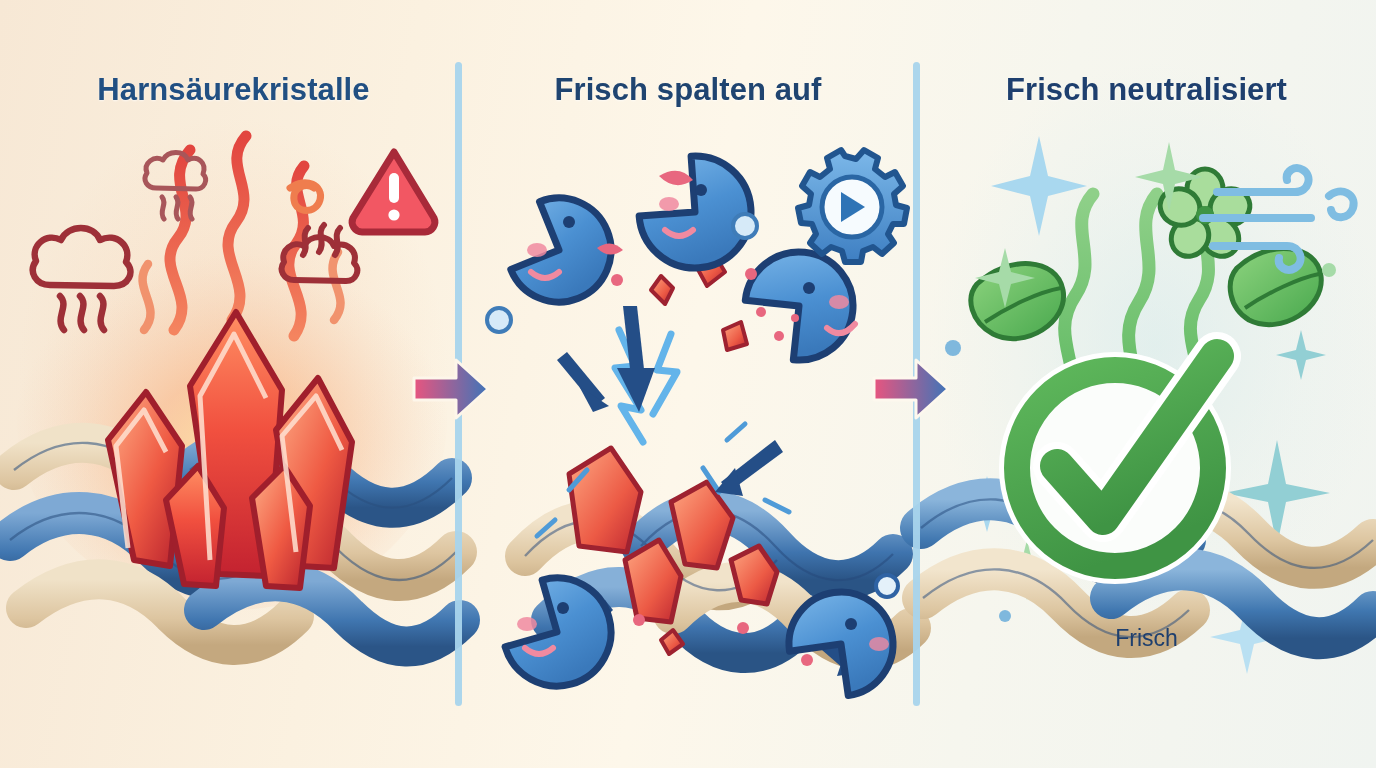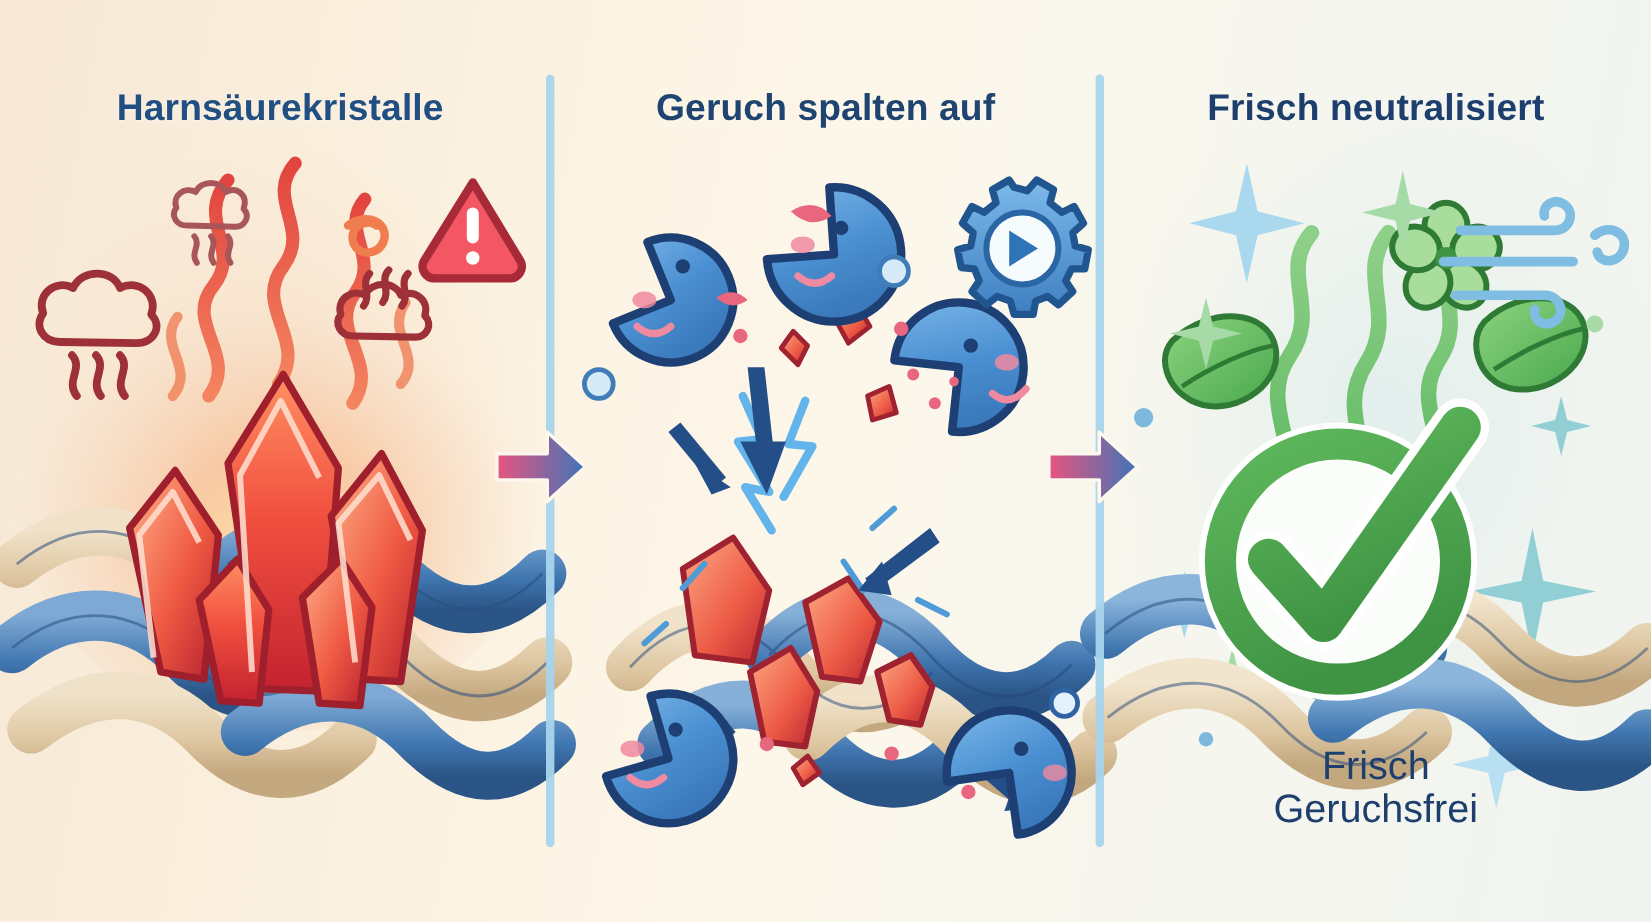--- a/index.html
+++ b/index.html
@@ -36,21 +36,21 @@
   }
   #divider-1{left:455px;}
   #divider-2{left:913px;}
 
   .arrow{position:absolute;top:356px;width:78px;height:66px;z-index:9;}
   #arrow-1{left:412px;}
   #arrow-2{left:872px;}
 
   .caption{
     position:absolute;left:0;width:100%;top:620px;text-align:center;
-    color:#1e3f6e;font-size:33px;line-height:36px;font-weight:500;
+    color:#1e3f6e;font-size:23px;line-height:36px;font-weight:500;
   }
 
   .art{position:absolute;left:0;top:0;width:100%;height:768px;}
   svg{display:block;overflow:visible;}
 </style>
 </head>
 <body>
 
 <div id="stage">
 
@@ -294,21 +294,21 @@
         </g>
 
         <g transform="translate(386,200)">
           <path d="M0 -44 L11 -41 L19 -50 L33 -42 L30 -31 L40 -23 L50 -28 L58 -14 L49 -6 L51 5 L62 8 L59 24 L48 24 L43 34 L49 43 L37 54 L28 47 L18 51 L16 62 L0 62 L-3 51 L-14 47 L-23 54 L-35 43 L-29 34 L-33 24 L-44 23 L-47 8 L-36 5 L-34 -6 L-43 -14 L-35 -28 L-25 -23 L-15 -31 L-18 -42 L-4 -50 Z" fill="url(#gearG)" stroke="#21558f" stroke-width="6" stroke-linejoin="round"></path>
           <circle cx="7" cy="7" r="30" fill="#f6fbfe" stroke="#2a66a4" stroke-width="5"></circle>
           <path d="M-4 -8 L20 7 L-4 22 Z" fill="#2f74b6"></path>
         </g>
       </svg>
     </div>
 
-    <div class="title">Geruch spalten auf</div>
+    <div class="title">Frisch spalten auf</div>
   </section>
 
   <section class="panel" id="panel-3">
     <div class="panel-tint"></div>
 
     <div class="art">
       <svg width="459" height="768" viewBox="0 0 459 768">
         <defs>
           <linearGradient id="freshG" x1="0" y1="1" x2="0" y2="0">
             <stop offset="0%" stop-color="#5cb85f"></stop>
@@ -406,21 +406,20 @@
           <circle cx="198" cy="468" r="98" fill="none" stroke="url(#checkG)" stroke-width="26"></circle>
           <path d="M140 466 L186 518 L300 356" fill="none" stroke="#ffffff" stroke-width="48" stroke-linecap="round" stroke-linejoin="round"></path>
           <path d="M140 466 L186 518 L300 356" fill="none" stroke="url(#checkG)" stroke-width="34" stroke-linecap="round" stroke-linejoin="round"></path>
         </g>
       </svg>
     </div>
 
     <div class="title">Frisch neutralisiert</div>
     <div class="caption">
       <div>Frisch</div>
-      <div>Geruchsfrei</div>
     </div>
   </section>
 
   <div class="divider" id="divider-1"></div>
   <div class="divider" id="divider-2"></div>
 
   <div class="arrow" id="arrow-1">
     <svg width="78" height="66" viewBox="0 0 78 66">
       <defs>
         <linearGradient id="arrG1" x1="0" y1="0" x2="1" y2="0">

